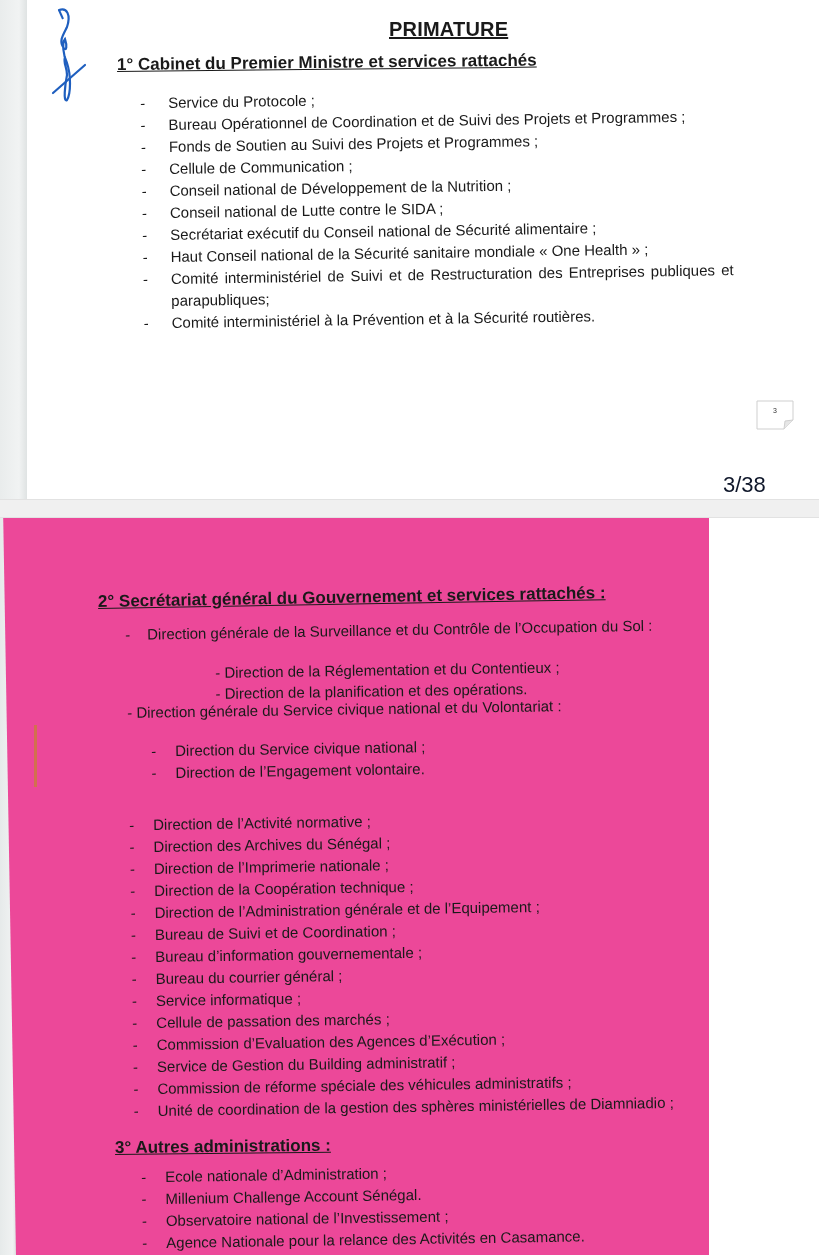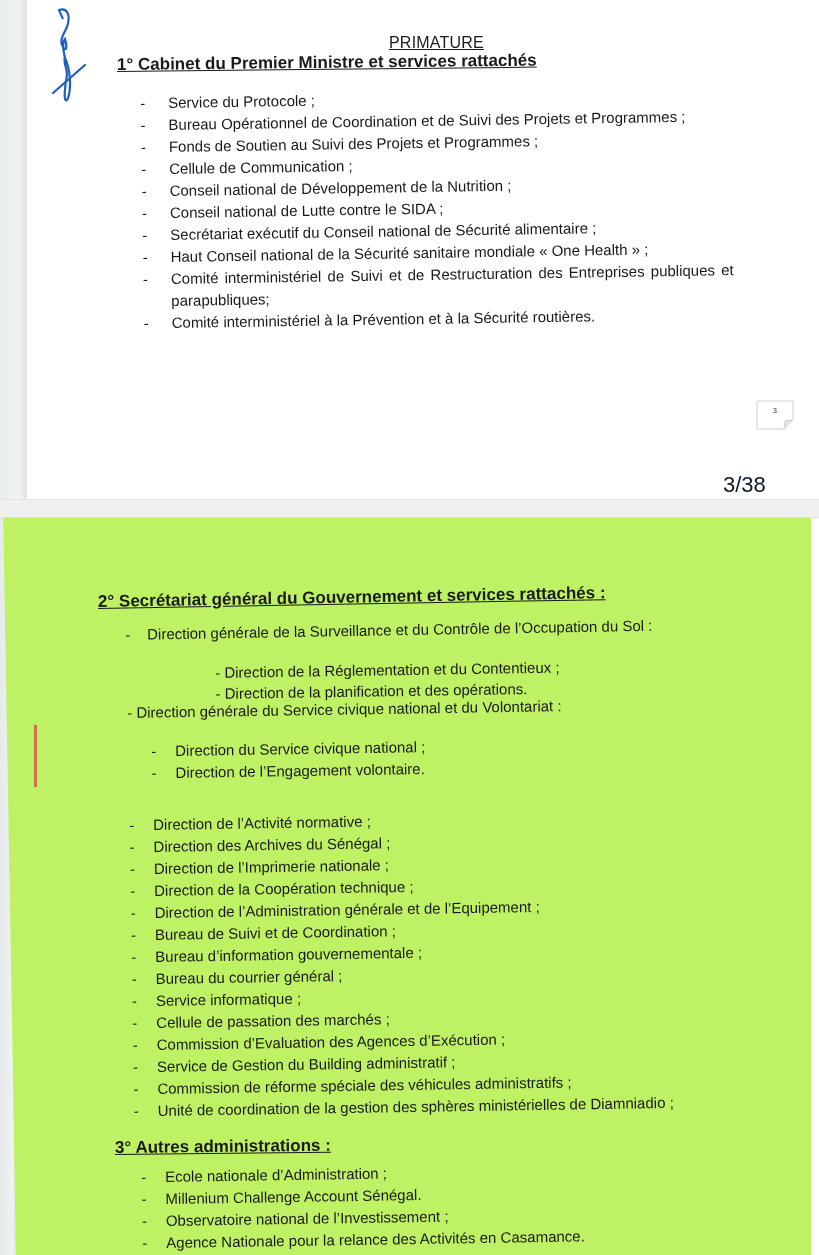--- a/index.html
+++ b/index.html
@@ -16,31 +16,31 @@
   .page1 .edge {
     position:absolute; left:0; top:0; width:27px; height:499px;
     background:linear-gradient(to right,#e9ecec 0%,#f1f3f3 70%,#dfe3e3 100%);
   }
   .gap {
     position:absolute; left:0; top:499px; width:819px; height:19px;
     background:#f0f0f0; border-top:1px solid #e2e2e2; border-bottom:1px solid #e2e2e2;
     box-sizing:border-box;
   }
   .page2 {
-    position:absolute; left:0; top:518px; width:811px; height:737px;
-    background:#bef264; overflow:hidden;text-decoration:underline;
+    position:absolute; left:0; top:518px; width:709px; height:737px;
+    background:#ec4899; overflow:hidden;text-decoration:underline;
   }
   .page2 .edge {
     position:absolute; left:0; top:0; width:16px; height:737px;
     background:linear-gradient(to right,#e6eaea 0%,#f0f2f2 80%,#dde2e2 100%);
     clip-path:polygon(0 0, 20% 0, 100% 100%, 0 100%);
   }
   .title {
-    position:absolute; left:389px; top:34px;
-    font-weight:normal; font-size:16px; text-decoration:underline; letter-spacing:0.2px;
+    position:absolute; left:389px; top:18px;
+    font-weight:bold; font-size:20px; text-decoration:underline; letter-spacing:0.2px;
   }
   .heading {
     position:absolute; font-weight:bold; font-size:17px; text-decoration:underline;
     transform-origin:left center;
   }
   .list { position:absolute; margin:0; padding:0; list-style:none; }
   .list li {
     position:relative; font-size:15px; line-height:22px; white-space:nowrap;
   }
   .list li .dash { position:absolute; left:-28px; }

